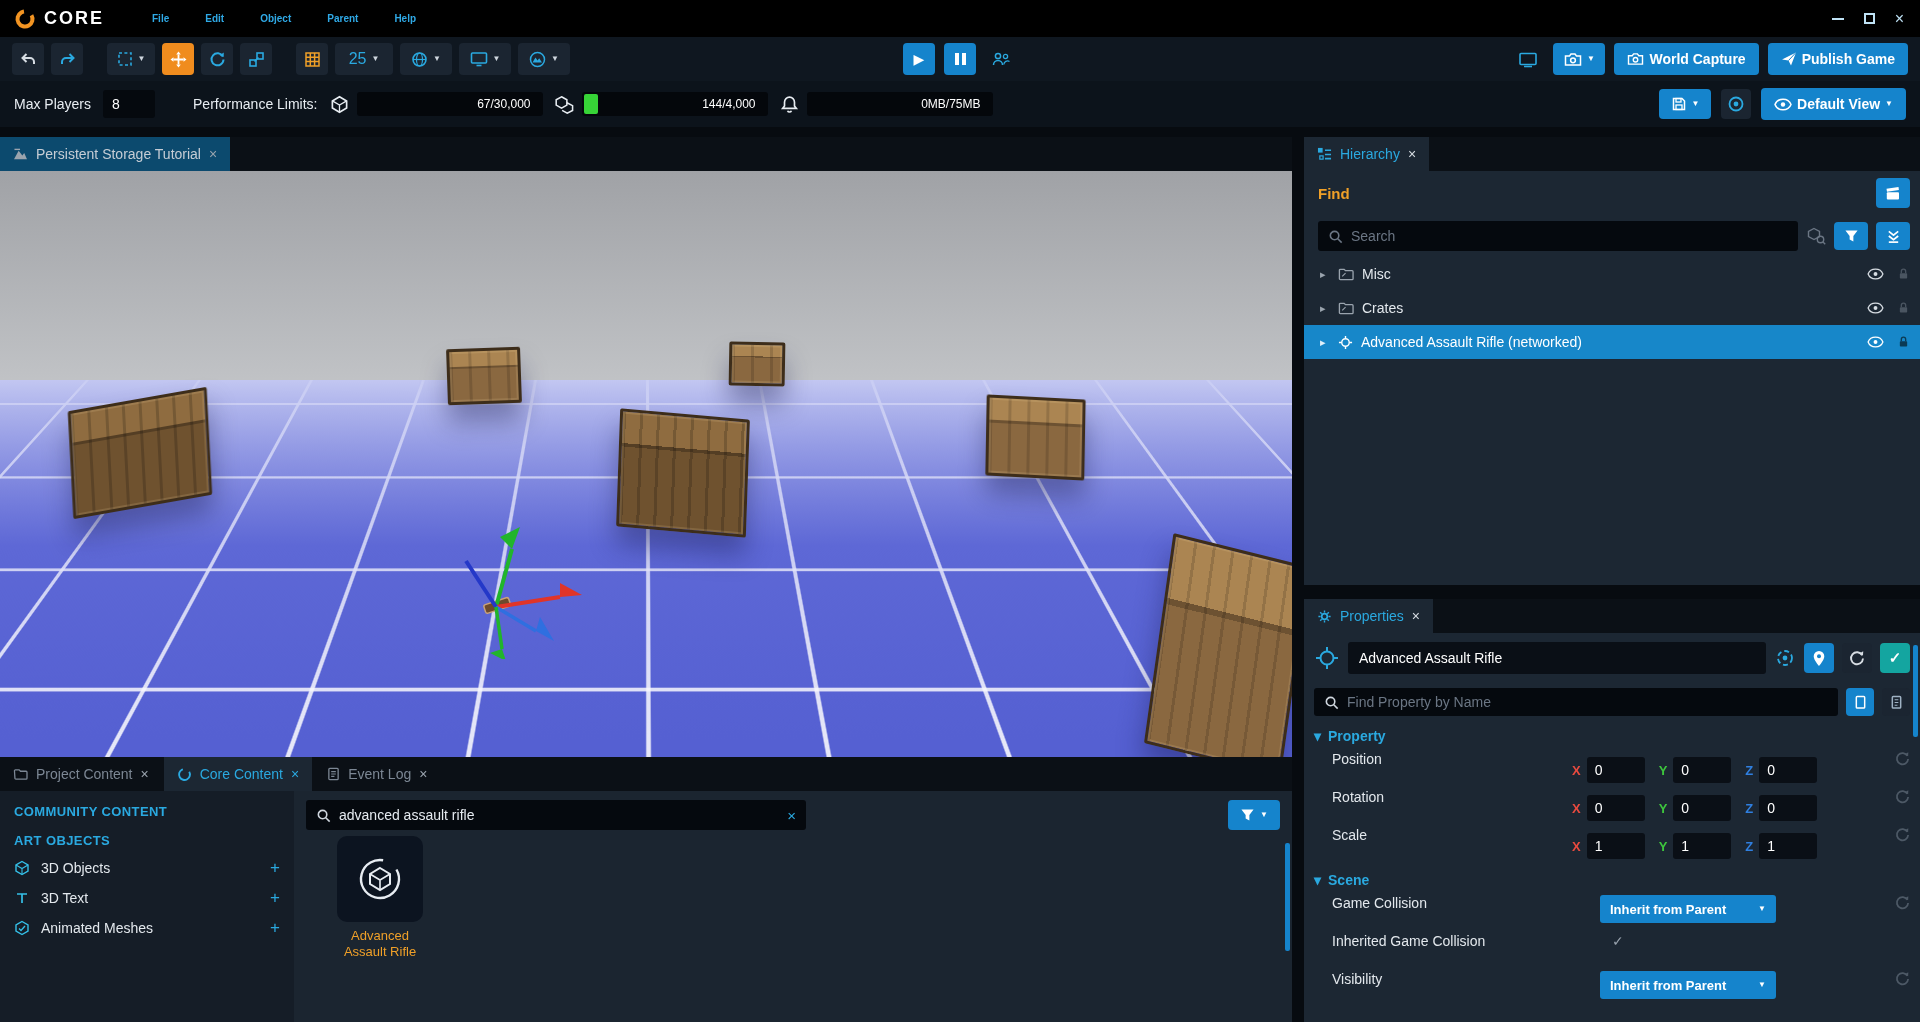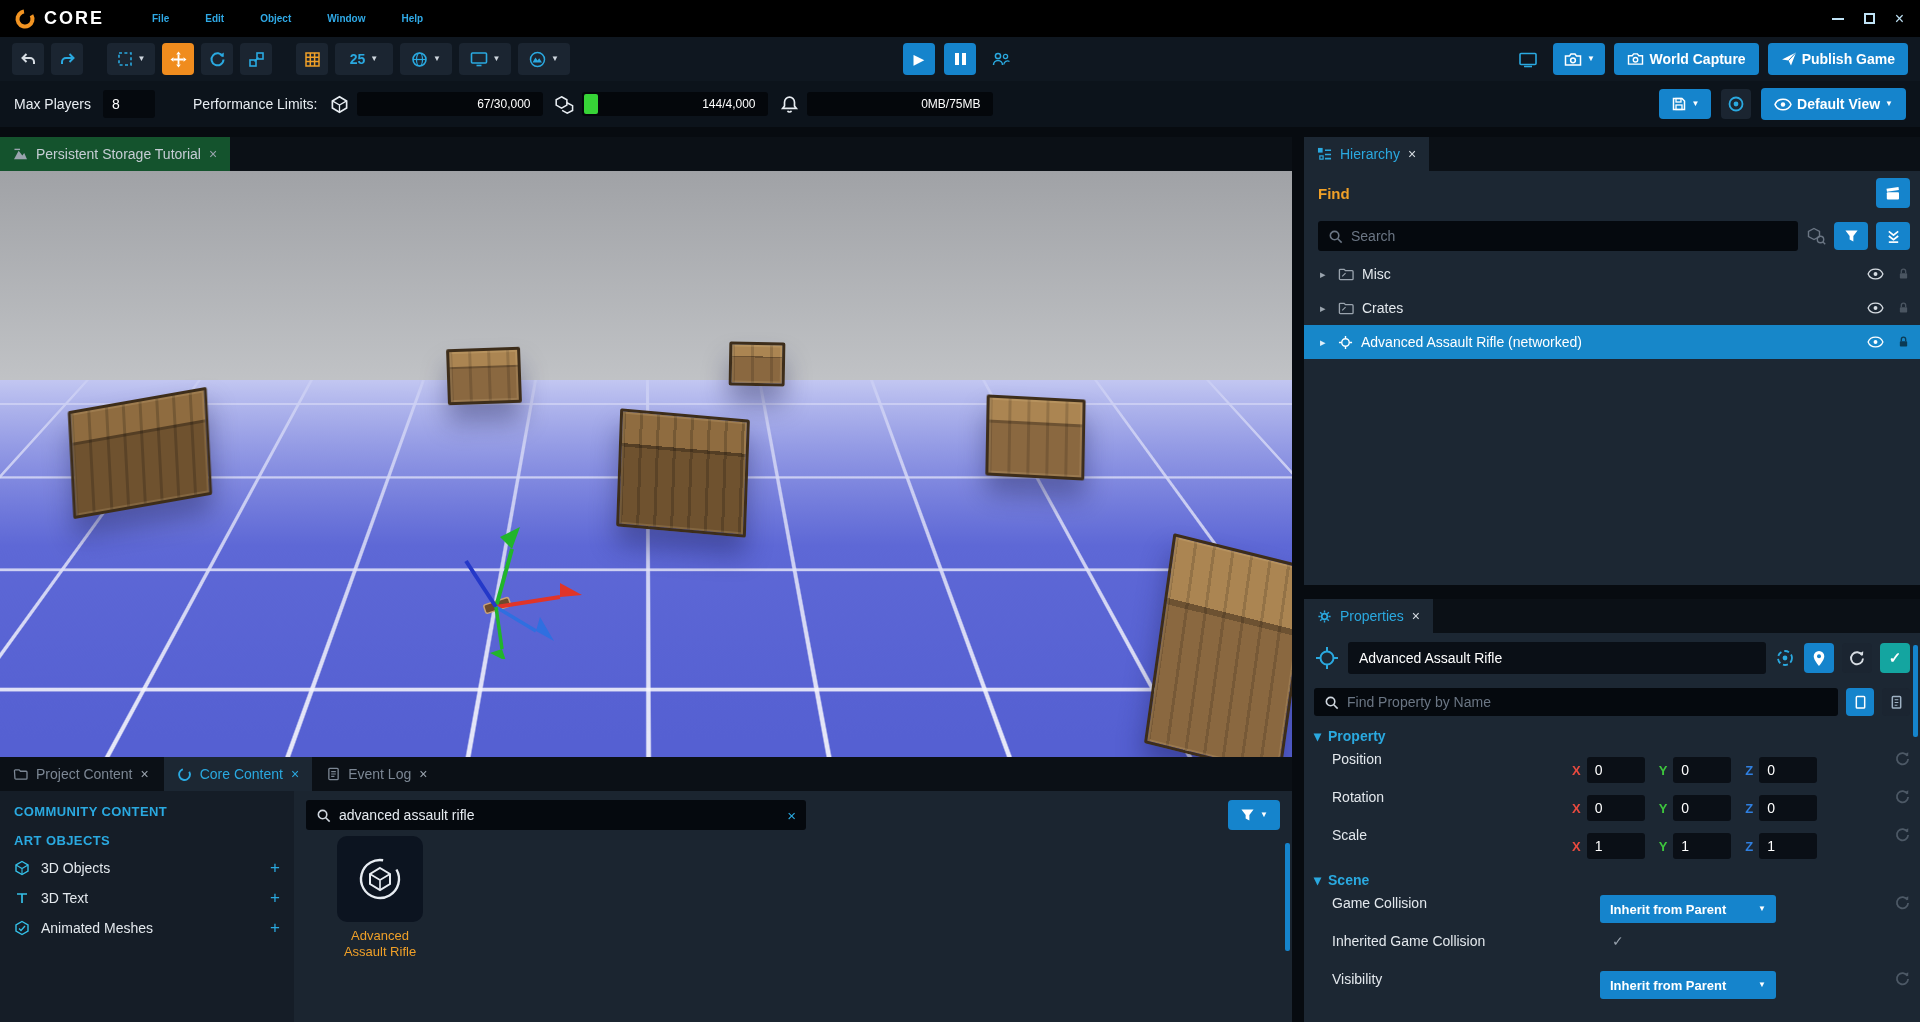--- a/index.html
+++ b/index.html
@@ -38,21 +38,21 @@
   .winx { font-size:16px; line-height:1; }
 
   
   .toolbar { position:relative; height:44px; background:#0f1720; display:flex; align-items:center;
              padding:0 12px; gap:7px; }
   .tool-center { position:absolute; left:50%; transform:translateX(-50%); display:flex; align-items:center; gap:9px; }
   .tool-right  { margin-left:auto; display:flex; align-items:center; gap:9px; }
   .tb-label-btn { padding:0 13px; font-weight:700; font-size:14px; height:32px; }
   .pausebars { display:flex; gap:3px; }
   .pausebars i { display:block; width:4px; height:12px; background:#fff; }
-  .snap-num { color:#2aa9e0; font-weight:700; font-size:14px;text-align:right; }
+  .snap-num { color:#2aa9e0; font-weight:400; font-size:16px;text-align:right; }
   .sep10 { width:10px; }
 
   
   .statusbar { height:46px; background:#0c131b; display:flex; align-items:center; padding:0 14px; gap:12px; }
   .sb-label { color:#e8edf2; font-size:14px; }
   .sb-input { width:52px; height:28px; background:#05090e; border:none; border-radius:3px;
               color:#fff; font:inherit; padding:0 9px; }
   .meter-group { display:flex; align-items:center; gap:8px; }
   .meter { position:relative; width:186px; height:24px; background:#04070b; border-radius:3px; overflow:hidden; }
   .meter .fill { position:absolute; left:2px; top:2px; bottom:2px; background:#37d437; border-radius:2px; }
@@ -65,21 +65,21 @@
   .col-left  { width:1292px; display:flex; flex-direction:column; }
   .col-right { flex:1; display:flex; flex-direction:column; gap:14px; }
   .panel { background:#1c2733; display:flex; flex-direction:column; overflow:hidden; position:relative; }
 
   .tabbar { height:34px; background:#0b1016; display:flex; align-items:stretch; gap:2px; flex:none; }
   .tab { display:flex; align-items:center; gap:8px; padding:0 13px; font-size:14px;
          color:#7c8794; cursor:pointer; }
   .tab .x { font-size:14px; color:#9aa4ae; }
   .tab.active { background:#1c2733; color:#2aa9e0; }
   .tab.active .x { color:#d7dde3; }
-  .tab.vp { background:#14532d; color:#c6cdd5; }
+  .tab.vp { background:#0c4a6e; color:#c6cdd5; }
 
   
   .viewport-panel { flex:1; display:flex; flex-direction:column; }
   .scene { position:relative; flex:1; overflow:hidden;
            background:linear-gradient(#a0a2a6 0%, #c6c8cb 42%, #d9dbdd 100%); }
   .floor { position:absolute; left:-28%; width:156%; top:209px; height:1500px;
            transform-origin:50% 0; transform:perspective(950px) rotateX(57deg);
            background-color:#5560d2;
            background-image:
              linear-gradient(to bottom, rgba(200,204,243,0.95), rgba(120,128,225,0.25) 240px, rgba(0,0,0,0) 420px),
@@ -164,21 +164,21 @@
 <div class="menubar">
   <div class="brand">
     <svg width="22" height="22" viewBox="0 0 22 22">
       <circle cx="11" cy="11" r="7.5" fill="none" stroke="#f29422" stroke-width="4" stroke-dasharray="38 10" transform="rotate(-30 11 11)"></circle>
     </svg>
     <span class="brand-text">CORE</span>
   </div>
   <button class="menu-item">File</button>
   <button class="menu-item">Edit</button>
   <button class="menu-item">Object</button>
-  <button class="menu-item">Window</button>
+  <button class="menu-item">Parent</button>
   <button class="menu-item">Help</button>
   <div class="win-controls">
     <span class="winline"></span>
     <span class="winbox"></span>
     <span class="winx">×</span>
   </div>
 </div>
 
 <div class="toolbar">
   <button class="ib dark h32">

